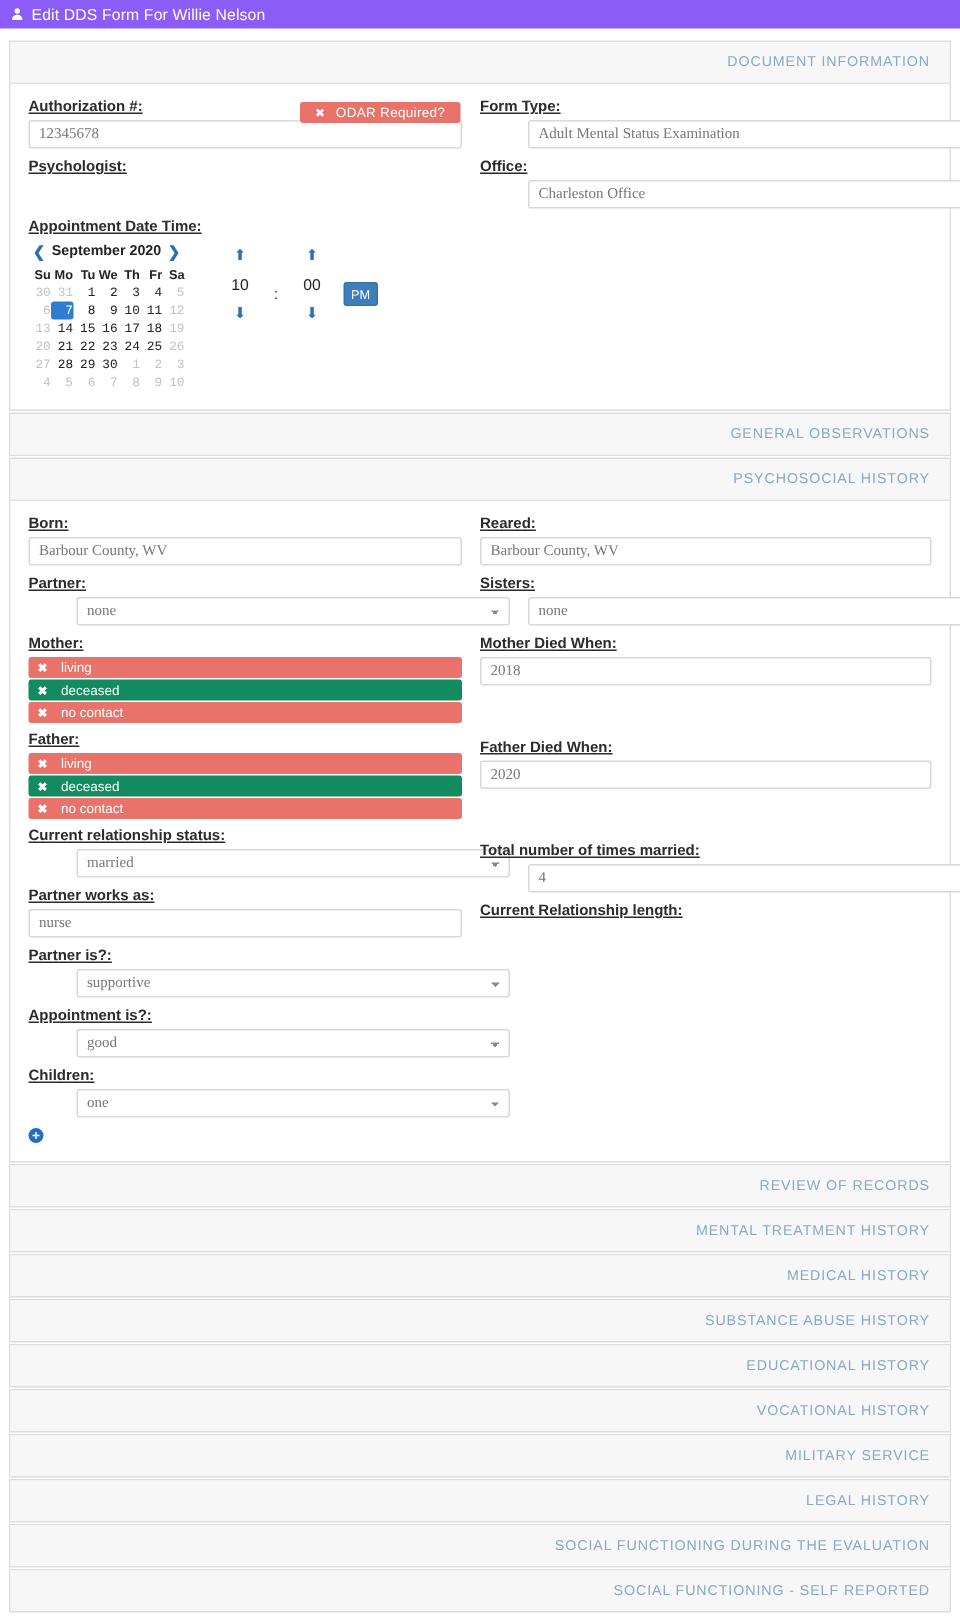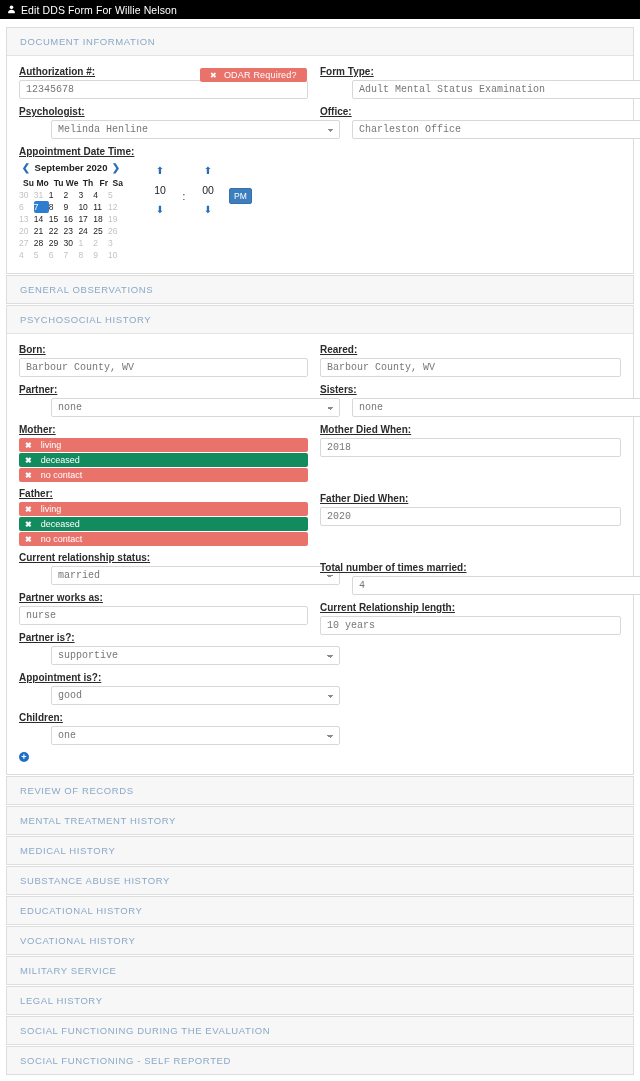--- a/index.html
+++ b/index.html
@@ -9,21 +9,21 @@
     background: #ffffff;
     font-family: "Liberation Sans", sans-serif;
     font-size: 11px;
     color: #333;
     overflow: hidden;
   }
 
   
   .appbar {
     height: 19px;
-    background: #000000;
+    background: #8b5cf6;
     color: #ffffff;
     display: flex;
     align-items: center;
     padding: 0 7px;
     font-size: 10.5px;
     letter-spacing: .1px;
   }
   .appbar .user-icon { margin-right: 5px; display: flex; align-items: center; }
 
   .page { padding: 8px 6px 0 6px; }
@@ -34,20 +34,21 @@
     background: #fff;
     margin-bottom: 1px;
   }
   .panel-heading {
     background: #f7f7f7;
     border-bottom: 1px solid #e3e3e3;
     padding: 8px 13px;
     color: #8aa8c8;
     font-size: 9.5px;
     letter-spacing: .6px;
+    text-align: right;
   }
   .panel-heading.collapsed { border-bottom: none; }
   .panel-body { padding: 10px 12px 12px 12px; }
 
   
   .row { display: flex; }
   .col { width: 50%; padding-right: 12px; }
   .col:last-child { padding-right: 0; }
 
   label.fl {
@@ -62,21 +63,21 @@
     display: block;
     width: 100%;
     height: 19px;
     border: 1px solid #d8d8d8;
     border-radius: 2px;
     background: #fff;
     font-size: 10px;
     color: #777;
     padding: 0 6px;
     line-height: 17px;
-    font-family: Liberation Mono, monospace;
+    font-family: Liberation Serif, serif;
     margin-bottom: 7px;
   }
   select.form-control {
     -webkit-appearance: none;
     appearance: none;
     background-image:
       linear-gradient(45deg, transparent 50%, #8a8a8a 50%),
       linear-gradient(135deg, #8a8a8a 50%, transparent 50%);
     background-position: calc(100% - 9px) 8px, calc(100% - 6px) 8px;
     background-size: 3px 3px, 3px 3px;
@@ -108,21 +109,21 @@
   }
   .cal-nav { color: #2c6fb5; font-weight: bold; font-size: 10px; width: 14px; text-align: center; cursor: pointer;}
   .cal-title { flex: 1; text-align: center; font-weight: bold; font-size: 9.5px; color: #222; }
   table.cal { border-collapse: collapse; width: 104px; table-layout: fixed; }
   table.cal th {
     font-size: 8.5px; font-weight: bold; color: #222;
     height: 13px; text-align: right; padding: 0;
   }
   table.cal td {
     font-size: 8.5px; color: #222; height: 12px;
-    text-align: left; padding: 0; cursor: pointer;
+    text-align: right; padding: 0; cursor: pointer; font-family: Liberation Mono, monospace;
   }
   table.cal td.muted { color: #c3c3c3; }
   table.cal td.sel { background: #2e7dd1; color: #fff; border-radius: 2px; }
 
   .time-block {
     display: flex; align-items: center;
     margin-left: 22px; margin-top: 4px;
   }
   .spin-col { width: 30px; text-align: center; }
   .spin-col .arrow { color: #2c6fb5; font-size: 10px; line-height: 13px; cursor: pointer; }
@@ -176,23 +177,20 @@
 
   <div class="panel">
     <div class="panel-heading">DOCUMENT INFORMATION</div>
     <div class="panel-body">
 
       <div class="row">
         <div class="col">
           <label class="fl">Authorization #:</label>
           <input class="form-control" type="text" value="12345678" style="">
           <label class="fl">Psychologist:</label>
-          <select class="form-control">
-            <option>Melinda Henline</option>
-          </select>
         </div>
         <div class="col">
           <div style="display:flex;align-items:flex-start;">
             <div class="odar-badge" style="position:absolute;margin-left:-120px;">
               <span class="x">✖</span>
               <span>ODAR Required?</span>
             </div>
           </div>
           <label class="fl">Form Type:</label>
           <select class="form-control">
@@ -400,21 +398,20 @@
           <input class="form-control" type="text" value="2020" style="">
 
           <div style="height:29px;"></div>
 
           <label class="fl">Total number of times married:</label>
           <select class="form-control">
             <option>4</option>
           </select>
 
           <label class="fl">Current Relationship length:</label>
-          <input class="form-control" type="text" value="10 years" style="">
         </div>
       </div>
 
     </div>
   </div>
 
   <div id="collapsed-list">
       <div class="panel">
         <div class="panel-heading collapsed">REVIEW OF RECORDS</div>
       </div>

